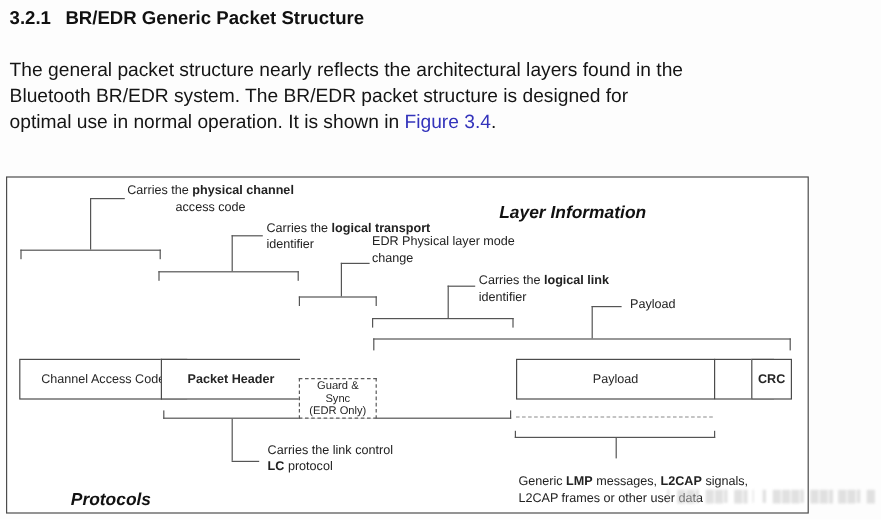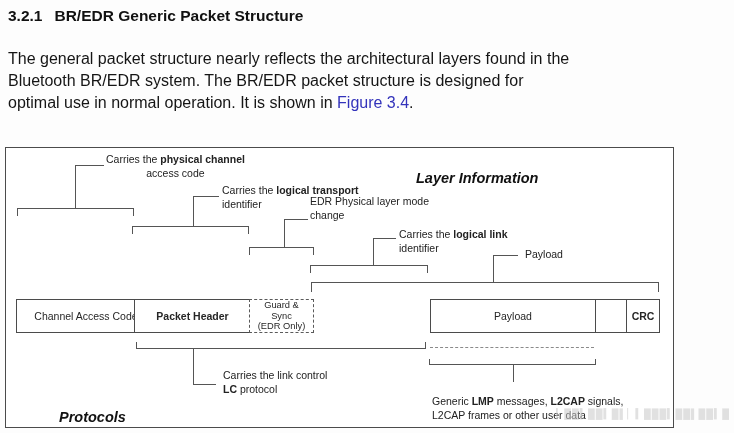--- a/index.html
+++ b/index.html
@@ -22,21 +22,21 @@
   #layer-info-heading { left:410px; top:22px; }
   #protocols-heading  { left:53px;  top:261px; }
 
   
   .pbox { position:absolute; top:151px; height:34px; box-sizing:border-box;
           border:1.2px solid #4b4b4b; background:#fff;
           display:flex; flex-direction:column; align-items:center; justify-content:center;
           font-size:10.5px; color:#262626; text-align:center; white-space:nowrap; }
   #f0 { left:10px;  width:140px; }
   #f1 { left:128px; width:116px; border-right:none;font-weight:bold; }
-  #f2 { left:243px; width:65px;  border:1.2px dashed #5a5a5a; z-index:2; font-size:9.3px; line-height:10.5px; }
+  #f2 { left:243px; width:65px;  border:1.2px dashed #5a5a5a; z-index:2; font-size:9.3px; line-height:10.5px;margin-top:16px; }
   #f3 { left:308px; width:117px; border-left:none; }
   #f4 { left:424px; width:166px; }
   #f5 { left:589px; width:39px;padding-left:48px;  }
   #f6 { left:620px; width:34px;font-weight:bold;  }
 
   
   .brk-dn { position:absolute; height:8px;  box-sizing:border-box;
             border-top:1.3px solid #555; border-left:1.3px solid #555; border-right:1.3px solid #555; }
   .brk-up { position:absolute; height:7px;  box-sizing:border-box;
             border-bottom:1.3px solid #555; border-left:1.3px solid #555; border-right:1.3px solid #555; }

